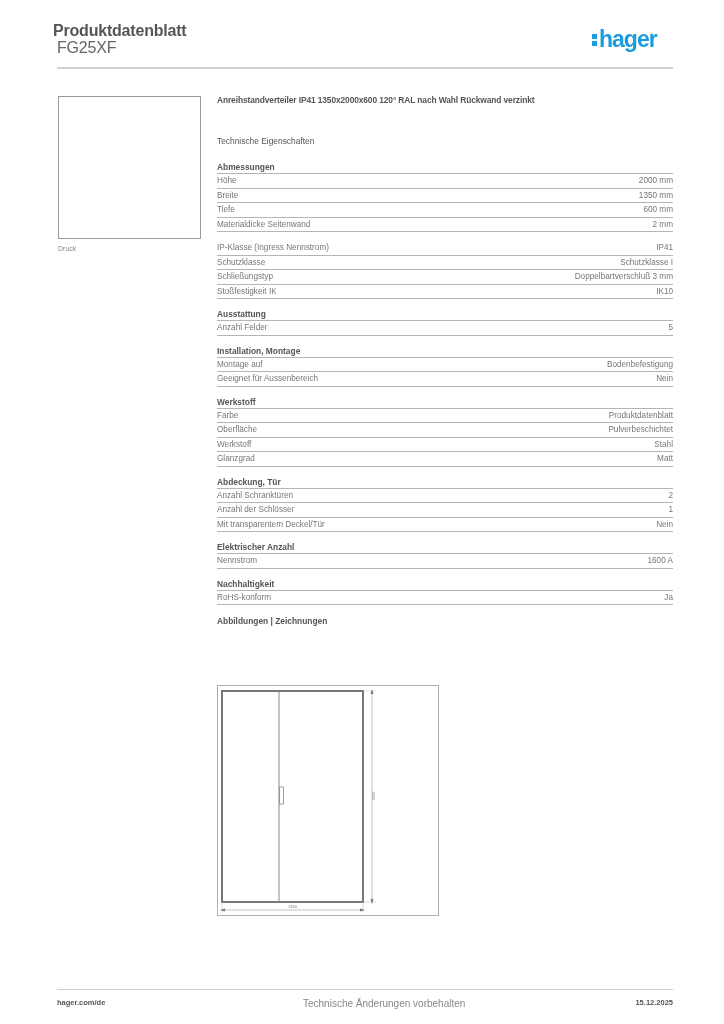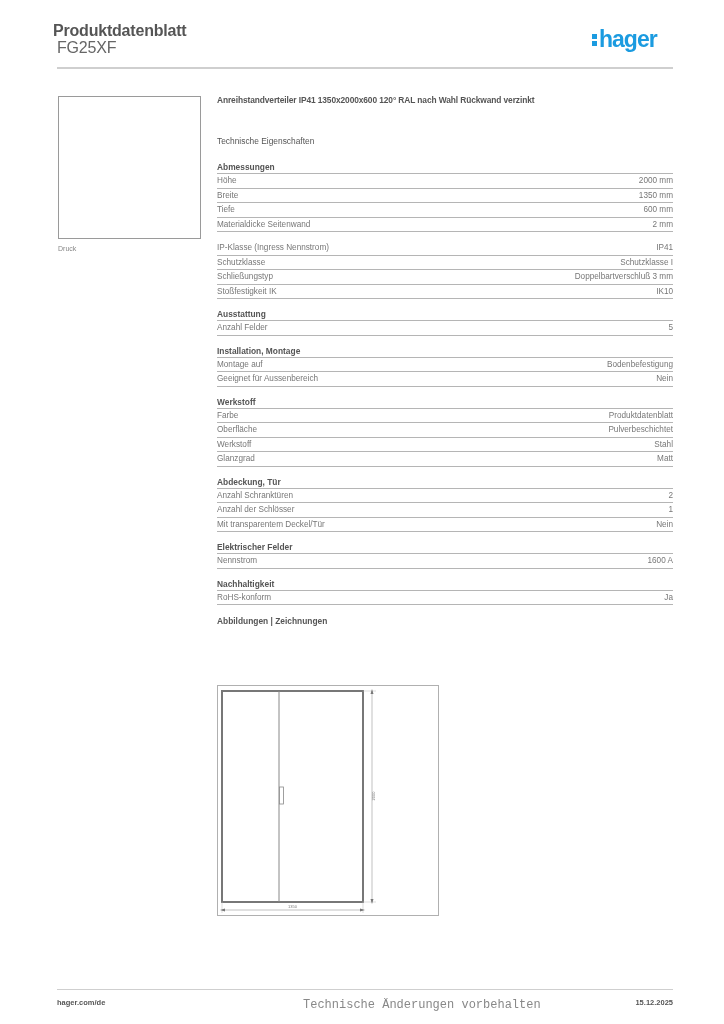--- a/index.html
+++ b/index.html
@@ -28,21 +28,21 @@
     .row .lbl { white-space: nowrap; }
     .row .val { white-space: nowrap; text-align: right; }
 
     .figures-title { font-size: 8.4px; font-weight: bold; color: #555; margin-top: 10px; height: 14px; line-height: 12px; }
 
     .drawing-frame { position: absolute; left: 217px; top: 685px; width: 222px; height: 231px; border: 1px solid #b0b0b0; }
     .drawing-frame svg { display: block; }
 
     .footer-rule { position: absolute; left: 57px; top: 989px; width: 616px; height: 1px; background: #cfcfcf; }
     .footer-left { position: absolute; left: 57px; top: 998px; font-size: 7.5px; font-weight: bold; color: #555; }
-    .footer-center { position: absolute; left: 303px; top: 998px; font-size: 12px; color: #888; font-family: Liberation Mono, monospace; }
+    .footer-center { position: absolute; left: 303px; top: 998px; font-size: 10px; color: #888; }
     .footer-right { position: absolute; right: 51px; top: 998px; font-size: 7.5px; font-weight: bold; color: #555; }
   </style>
 </head>
 <body>
 
 <div>
   <div class="header-title">Produktdatenblatt</div>
   <div class="header-code">FG25XF</div>
   <div class="logo"><span class="dots"><i></i><i></i></span><span>hager</span></div>
   <div class="header-rule"></div>
@@ -138,21 +138,21 @@
         <div class="row">
           <span class="lbl">Anzahl der Schlösser</span>
           <span class="val">1</span>
         </div>
         <div class="row">
           <span class="lbl">Mit transparentem Deckel/Tür</span>
           <span class="val">Nein</span>
         </div>
       </div>
       <div class="section">
-        <div class="section-title">Elektrischer Felder</div>
+        <div class="section-title">Elektrischer Anzahl</div>
         <div class="row">
           <span class="lbl">Nennstrom</span>
           <span class="val">1600 A</span>
         </div>
       </div>
       <div class="section">
         <div class="section-title">Nachhaltigkeit</div>
         <div class="row">
           <span class="lbl">RoHS-konform</span>
           <span class="val">Ja</span>

